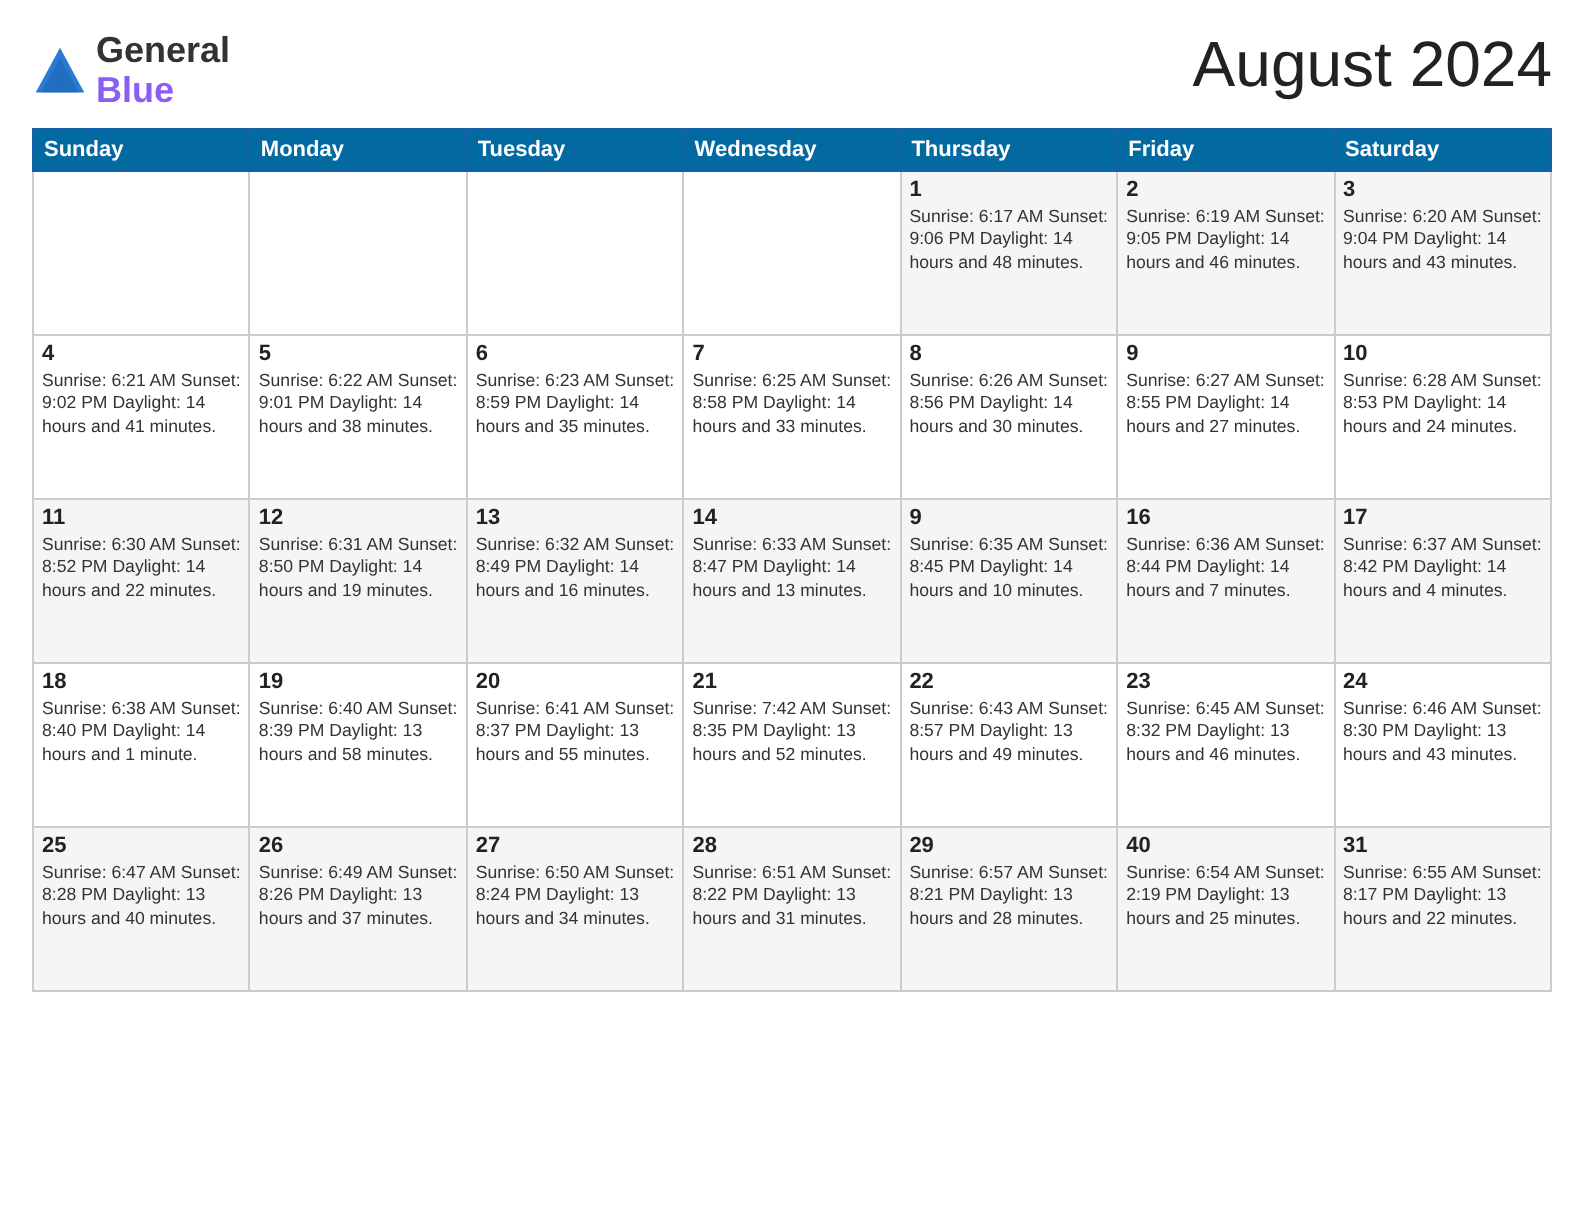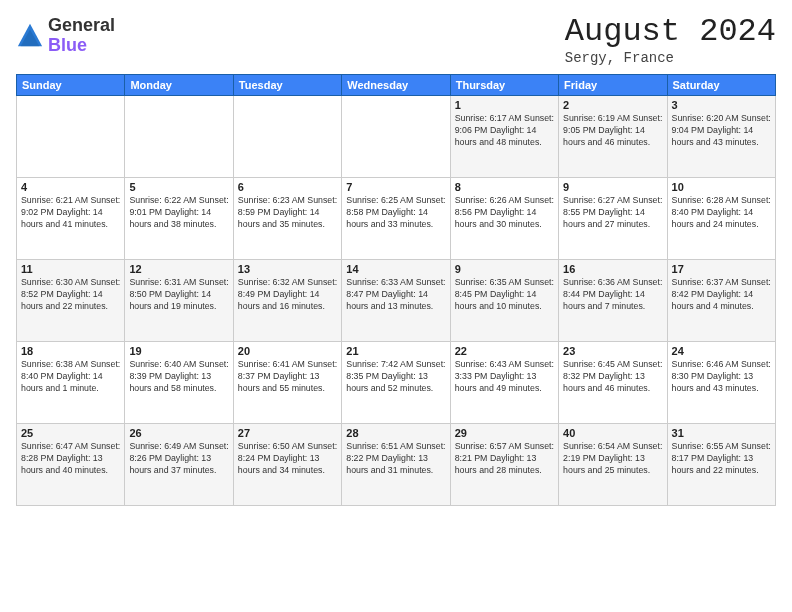--- a/index.html
+++ b/index.html
@@ -33,41 +33,41 @@
       font-weight: bold;
       line-height: 1.1;
     }
     .logo-general { color: #333; }
     .logo-blue { color: #8b5cf6; }
     .logo-icon {
       width: 28px;
       height: 28px;
     }
     .title-block {
-      font-family: Liberation Mono, monospace;
+      text-align: right;
     }
     .month-year {
       font-size: 32px;
       font-weight: 300;
       color: #222;
       line-height: 1;
     }
     .location {
       font-size: 14px;
       color: #444;
       margin-top: 2px;
     }
     .calendar {
       width: 100%;
       border-collapse: collapse;
       flex: 1;
       font-size: 9.5px;
     }
     .calendar thead th {
-      background: #3b82f6;
+      background: #0369a1;
       color: #fff;
       padding: 4px 5px;
       text-align: left;
       font-size: 11px;
       font-weight: bold;
       border: 1px solid #1a5fa8;
     }
     .calendar tbody td {
       border: 1px solid #ccc;
       vertical-align: top;
@@ -108,21 +108,20 @@
         <polygon points="15,2 28,26 2,26" fill="#2a7ad4"></polygon>
         <polygon points="15,8 25,26 5,26" fill="#1a5fa8" opacity="0.5"></polygon>
       </svg>
       <div class="logo-text">
         <span class="logo-general">General</span><br>
         <span class="logo-blue">Blue</span>
       </div>
     </div>
     <div class="title-block">
       <div class="month-year">August 2024</div>
-      <div class="location">Sergy, France</div>
     </div>
   </div>
 
   <table class="calendar">
     <thead>
       <tr>
         <th>Sunday</th>
         <th>Monday</th>
         <th>Tuesday</th>
         <th>Wednesday</th>
@@ -198,21 +197,21 @@
           <td>
             <span class="day-number">9</span>
             <div class="day-info">Sunrise: 6:27 AM
 Sunset: 8:55 PM
 Daylight: 14 hours
 and 27 minutes.</div>
           </td>
           <td>
             <span class="day-number">10</span>
             <div class="day-info">Sunrise: 6:28 AM
-Sunset: 8:40 PM
+Sunset: 8:53 PM
 Daylight: 14 hours
 and 24 minutes.</div>
           </td>
         </tr>
         <tr>
           <td>
             <span class="day-number">11</span>
             <div class="day-info">Sunrise: 6:30 AM
 Sunset: 8:52 PM
 Daylight: 14 hours
@@ -286,21 +285,21 @@
           <td>
             <span class="day-number">21</span>
             <div class="day-info">Sunrise: 7:42 AM
 Sunset: 8:35 PM
 Daylight: 13 hours
 and 52 minutes.</div>
           </td>
           <td>
             <span class="day-number">22</span>
             <div class="day-info">Sunrise: 6:43 AM
-Sunset: 3:33 PM
+Sunset: 8:57 PM
 Daylight: 13 hours
 and 49 minutes.</div>
           </td>
           <td>
             <span class="day-number">23</span>
             <div class="day-info">Sunrise: 6:45 AM
 Sunset: 8:32 PM
 Daylight: 13 hours
 and 46 minutes.</div>
           </td>

